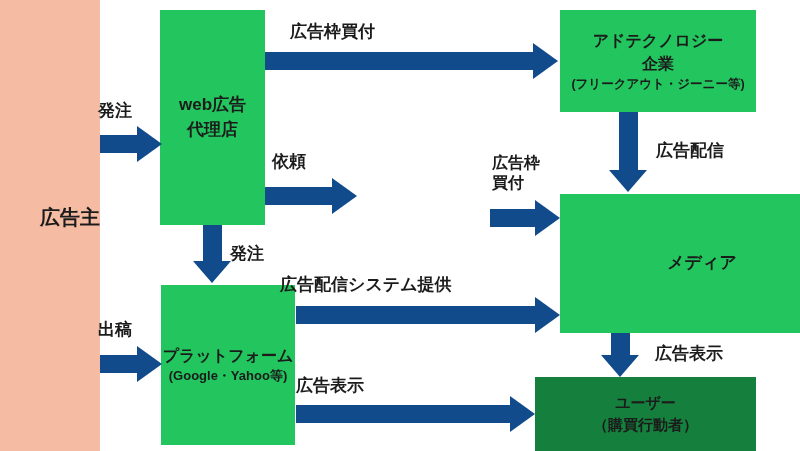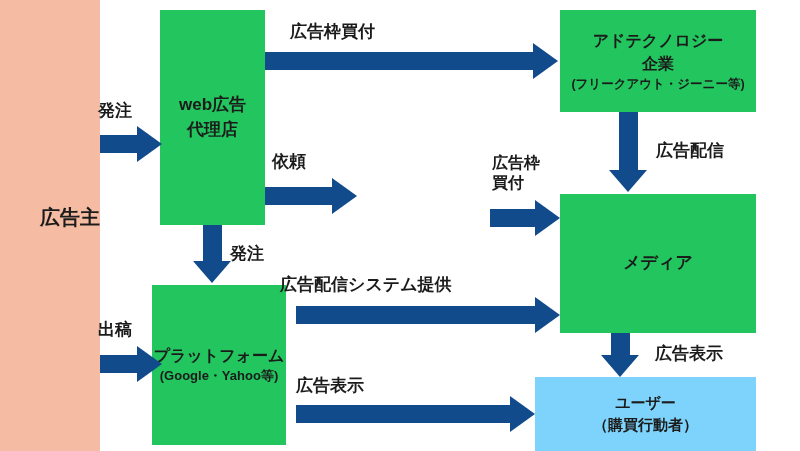--- a/index.html
+++ b/index.html
@@ -13,37 +13,37 @@
     text-align:center;font-weight:600;line-height:1.45;
   }
   .box .l1{font-size:17px;}
   .box .l2{font-size:16px;}
   .box .sub{font-size:12.5px;font-weight:600;}
   .pinkbar{position:absolute;left:0;top:0;width:100px;height:451px;background:#f6bba3;}
   .pinkbar .lbl-vert{
     position:absolute;left:0;top:204px;width:100px;text-align:right;
     font-size:20px;font-weight:700;
   }
-  .greenbox{background:#7dd3fc;}
+  .greenbox{background:#15803d;}
   
   .ar{position:absolute;display:flex;align-items:center;}
   .ar .shaft{flex:1;height:18px;background:#114b8b;}
   .ar .head{width:0;height:0;border-top:18px solid transparent;border-bottom:18px solid transparent;border-left:25px solid #114b8b;}
   .ad{position:absolute;display:flex;flex-direction:column;align-items:center;}
   .ad .shaft{flex:1;width:19px;background:#114b8b;}
   .ad .head{width:0;height:0;border-left:19px solid transparent;border-right:19px solid transparent;border-top:22px solid #114b8b;}
   
   .lbl{position:absolute;font-size:17px;font-weight:700;line-height:1.25;white-space:nowrap;}
   
   #advertiser{left:0;top:0;}
   #agency{left:160px;top:10px;width:105px;height:215px;}
   #adtech{left:560px;top:10px;width:196px;height:102px;}
   #mediarep{left:357px;top:132px;width:133px;height:122px;}
-  #media{left:560px;top:194px;width:196px;height:139px;}
-  #platform{left:152px;top:285px;width:134px;height:160px;}
+  #media{left:560px;top:194px;width:196px;height:139px;padding-left:44px;}
+  #platform{left:161px;top:285px;width:134px;height:160px;}
   #user{left:535px;top:377px;width:221px;height:74px;}
   
   #a1{left:100px;top:126px;width:62px;height:36px;}
   #a2{left:265px;top:43px;width:293px;height:36px;}
   #a3{left:265px;top:178px;width:92px;height:36px;}
   #a4{left:490px;top:200px;width:70px;height:36px;}
   #a5{left:609px;top:112px;width:38px;height:80px;}
   #a6{left:193px;top:225px;width:38px;height:58px;}
   #a7{left:100px;top:346px;width:62px;height:36px;}
   #a8{left:296px;top:297px;width:264px;height:36px;}

